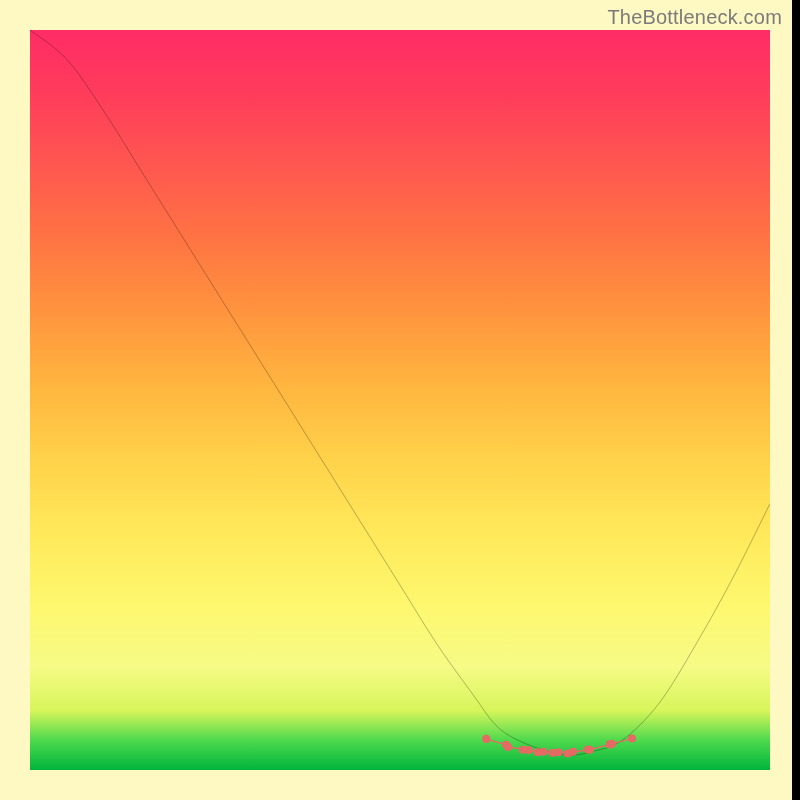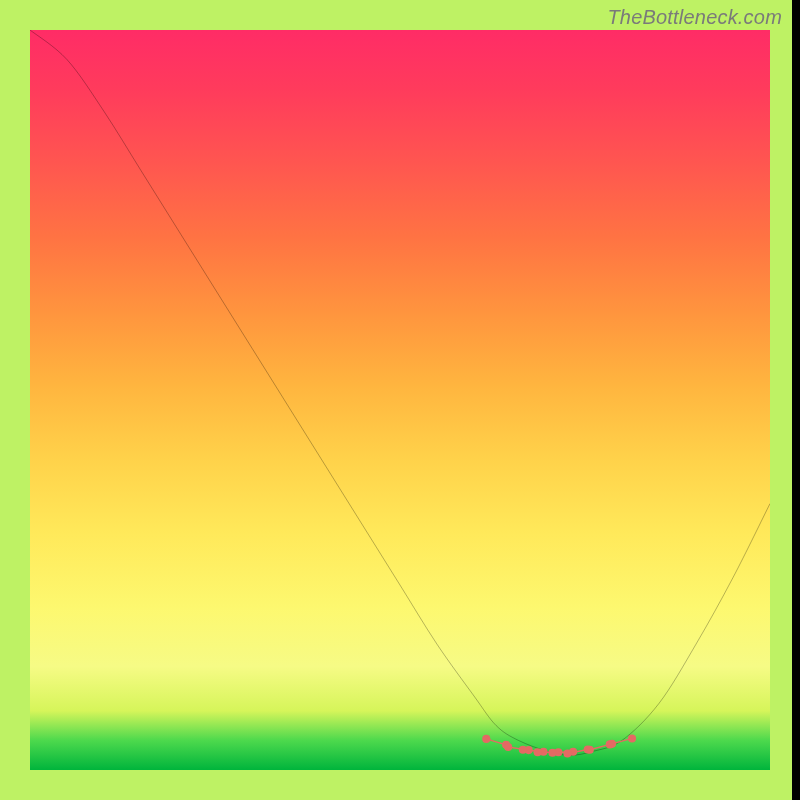--- a/index.html
+++ b/index.html
@@ -7,22 +7,21 @@
     padding: 0;
     width: 800px;
     height: 800px;
     background: #000;
     overflow: hidden;
   }
   .frame {
     position: relative;
     width: 792px;
     height: 800px;
-    background: #bef264;
-    font-style: italic;
+    background: #fef9c3;
   }
   .plot-area {
     position: absolute;
     left: 30px;
     top: 30px;
     width: 740px;
     height: 740px;
     overflow: hidden;
   }
   .gradient-bg {

